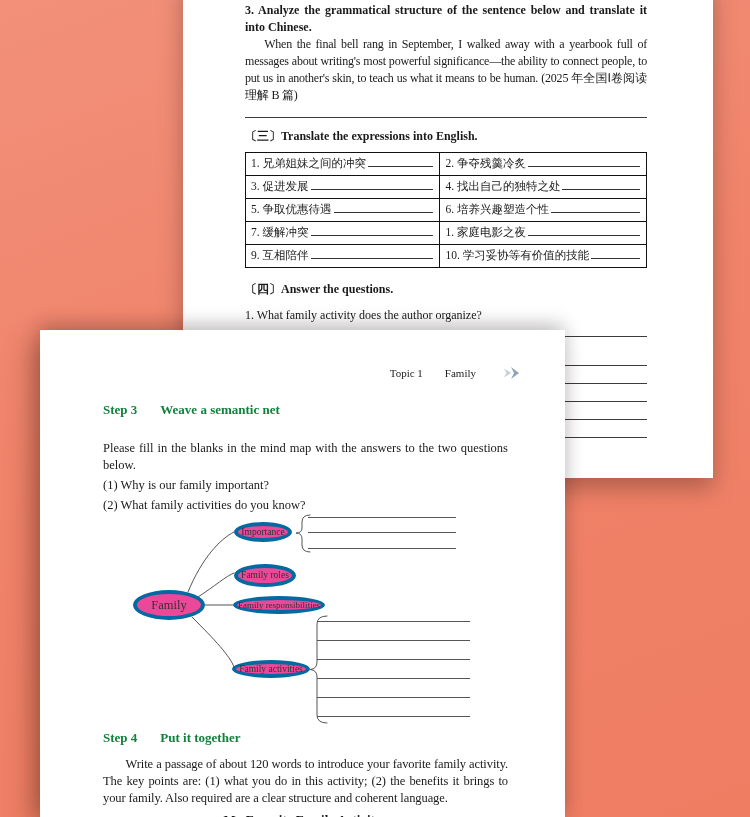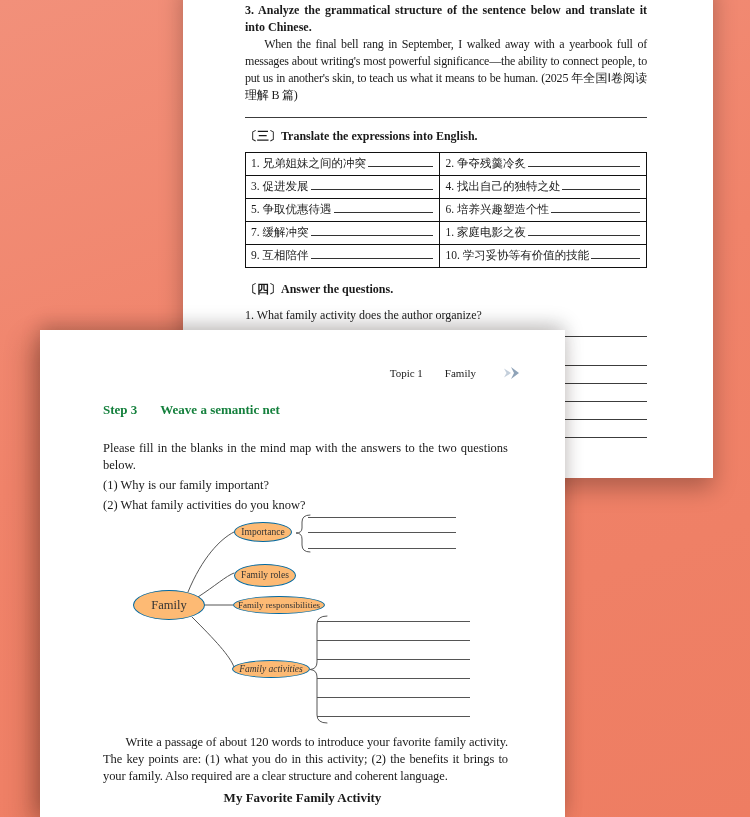--- a/index.html
+++ b/index.html
@@ -44,26 +44,26 @@
   
   .topic-header { position:absolute; top:36px; right:45px; display:flex; align-items:center; gap:22px; font-size:11px; color:#222; z-index:3; }
   .fp-inner { padding:70px 57px 0 63px; font-size:12.5px; line-height:17px; }
   .step-heading { color:#15803d; font-size:13px; line-height:20px; font-weight:bold; display:flex; gap:23px; }
   .step4-head { margin-top:2px; }
   .intro { margin-top:20px; text-align:justify; }
   .fq { margin-top:3px; }
   .mindmap { position:relative; height:212px; margin:0 -57px 0 -63px; }
   .mm-svg { position:absolute; left:0; top:0; }
   .mm-svg path { stroke:#555; fill:none; stroke-width:1; stroke-linecap:round; }
-  .node { position:absolute; border:1px solid #0369a1; border-radius:50%; display:flex; align-items:center; justify-content:center; background:#fdba74; color:#333; white-space:nowrap;text-align:center; }
+  .node { position:absolute; border:4px solid #0369a1; border-radius:50%; display:flex; align-items:center; justify-content:center; background:#ec4899; color:#333; white-space:nowrap;text-align:center; }
   .n-family { left:93px; top:76px; width:72px; height:30px; font-size:12.5px; }
   .n-imp { left:194px; top:8px;  width:58px; height:20px; font-size:9.5px; }
   .n-roles { left:194px; top:50px; width:62px; height:23px; font-size:9.5px; }
   .n-resp { left:193px; top:82px; width:92px; height:18px; font-size:9px; }
-  .n-act { left:192px; top:146px; width:78px; height:18px; font-size:9.5px;font-style:italic; }
+  .n-act { left:192px; top:146px; width:78px; height:18px; font-size:9.5px; }
   .mm-line { position:absolute; height:0; border-bottom:1px solid #555; }
   .imp-line { left:268px; width:148px; }
   .act-line { left:277px; width:153px; }
   .step4-para { margin:8px 0 0 0; text-align:justify; text-indent:1.8em; line-height:17px; letter-spacing:-0.1px; }
   .essay-title { margin:4px -57px 0 -63px; text-align:center; font-weight:bold; font-size:13px; }
 </style>
 </head>
 <body>
 
 <div class="scene">
@@ -205,19 +205,23 @@
         <div class="mm-line imp-line" style="top:34px"></div>
 
         <div class="mm-line act-line" style="top:107px"></div>
         <div class="mm-line act-line" style="top:126px"></div>
         <div class="mm-line act-line" style="top:145px"></div>
         <div class="mm-line act-line" style="top:164px"></div>
         <div class="mm-line act-line" style="top:183px"></div>
         <div class="mm-line act-line" style="top:202px"></div>
       </div>
 
+      <h2 class="step-heading step4-head">
+        <span>Step 4</span>
+        <span>Put it together</span>
+      </h2>
       <p class="step4-para">Write a passage of about 120 words to introduce your favorite family activity. The key points are: (1) what you do in this activity; (2) the benefits it brings to your family. Also required are a clear structure and coherent language.</p>
       <p class="essay-title">My Favorite Family Activity</p>
 
     </div>
   </section>
 
 </div>
 
 </body></html>

